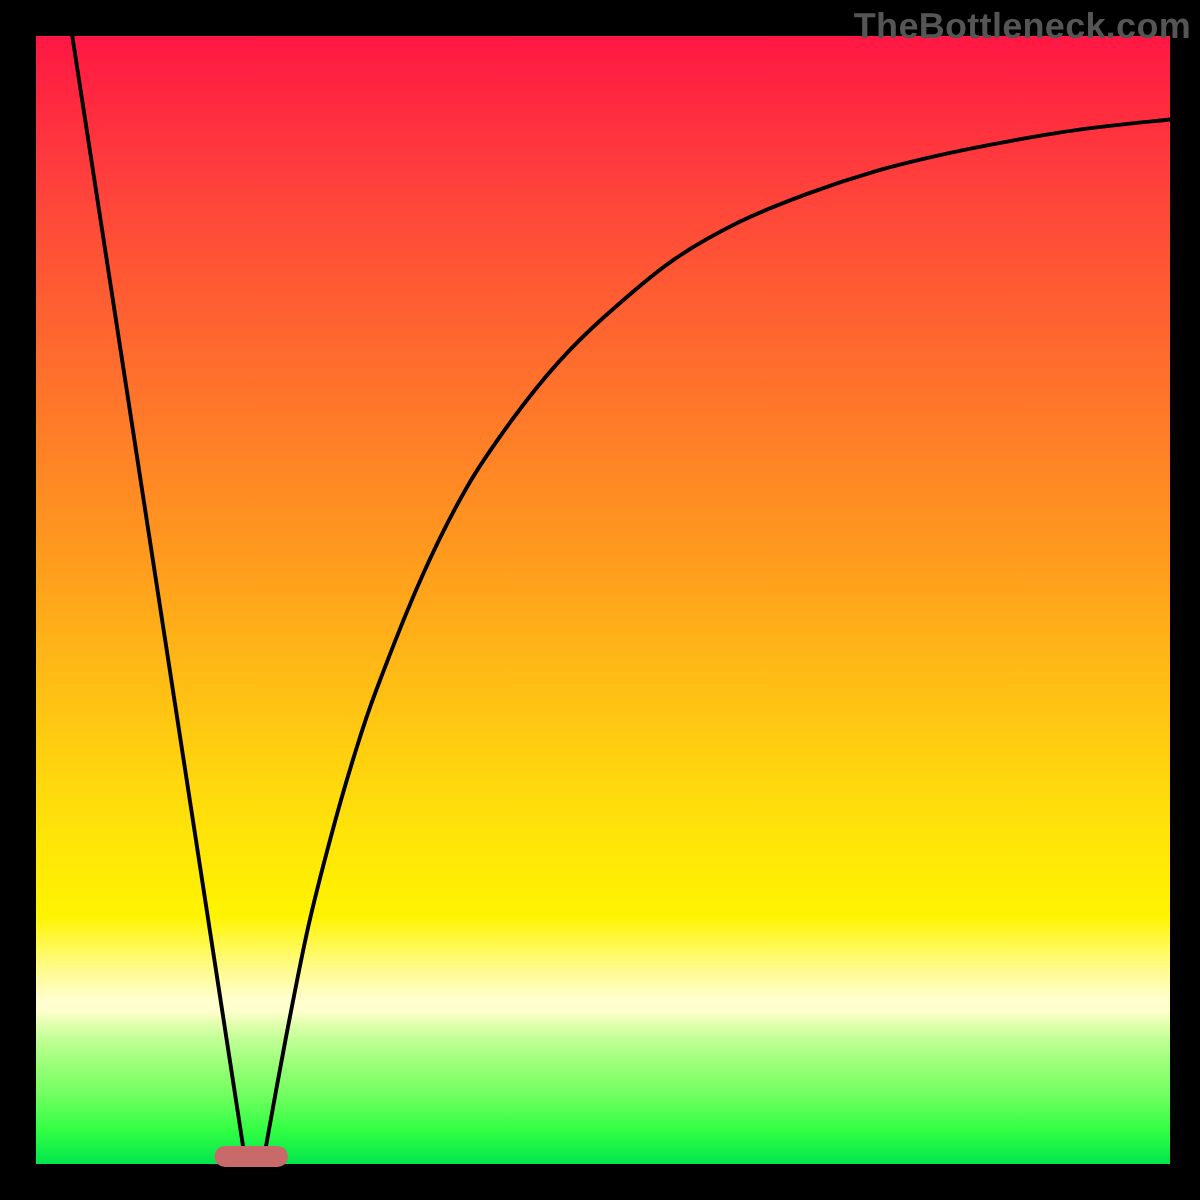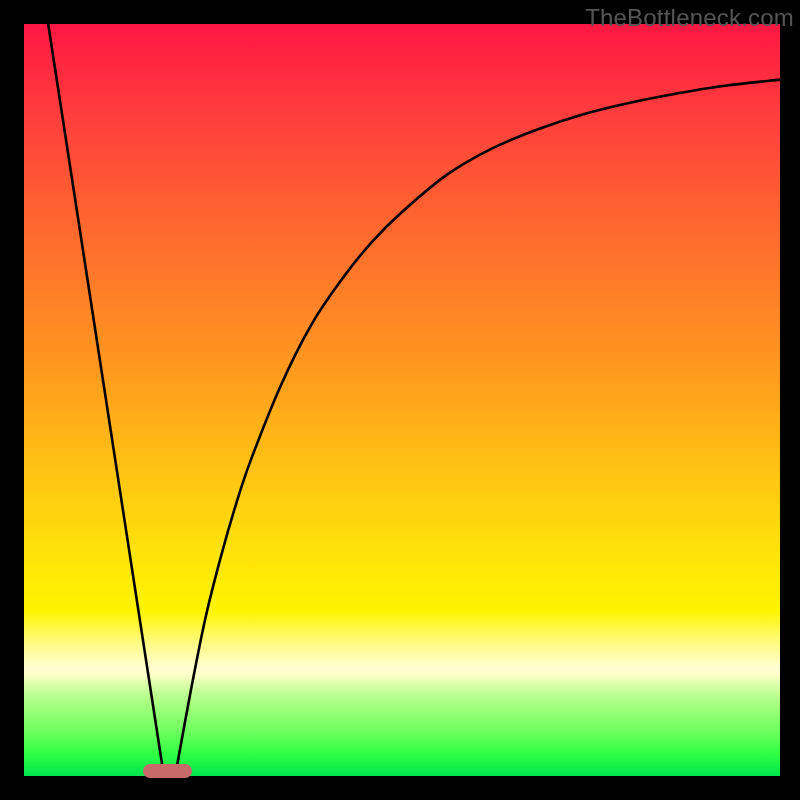--- a/index.html
+++ b/index.html
@@ -45,21 +45,21 @@
       #32ff44 97%,
       #00e54d 100%
     );
   }
   .watermark {
     position: absolute;
     top: 4px;
     right: 6px;
     color: #555555;
     font-size: 24px;
-    font-weight: 400;
+    font-weight: 700;
     letter-spacing: 0.2px;
     user-select: none;
   }
   svg.lines {
     position: absolute;
     left: 0;
     top: 0;
     width: 756px;
     height: 752px;
     overflow: visible;

